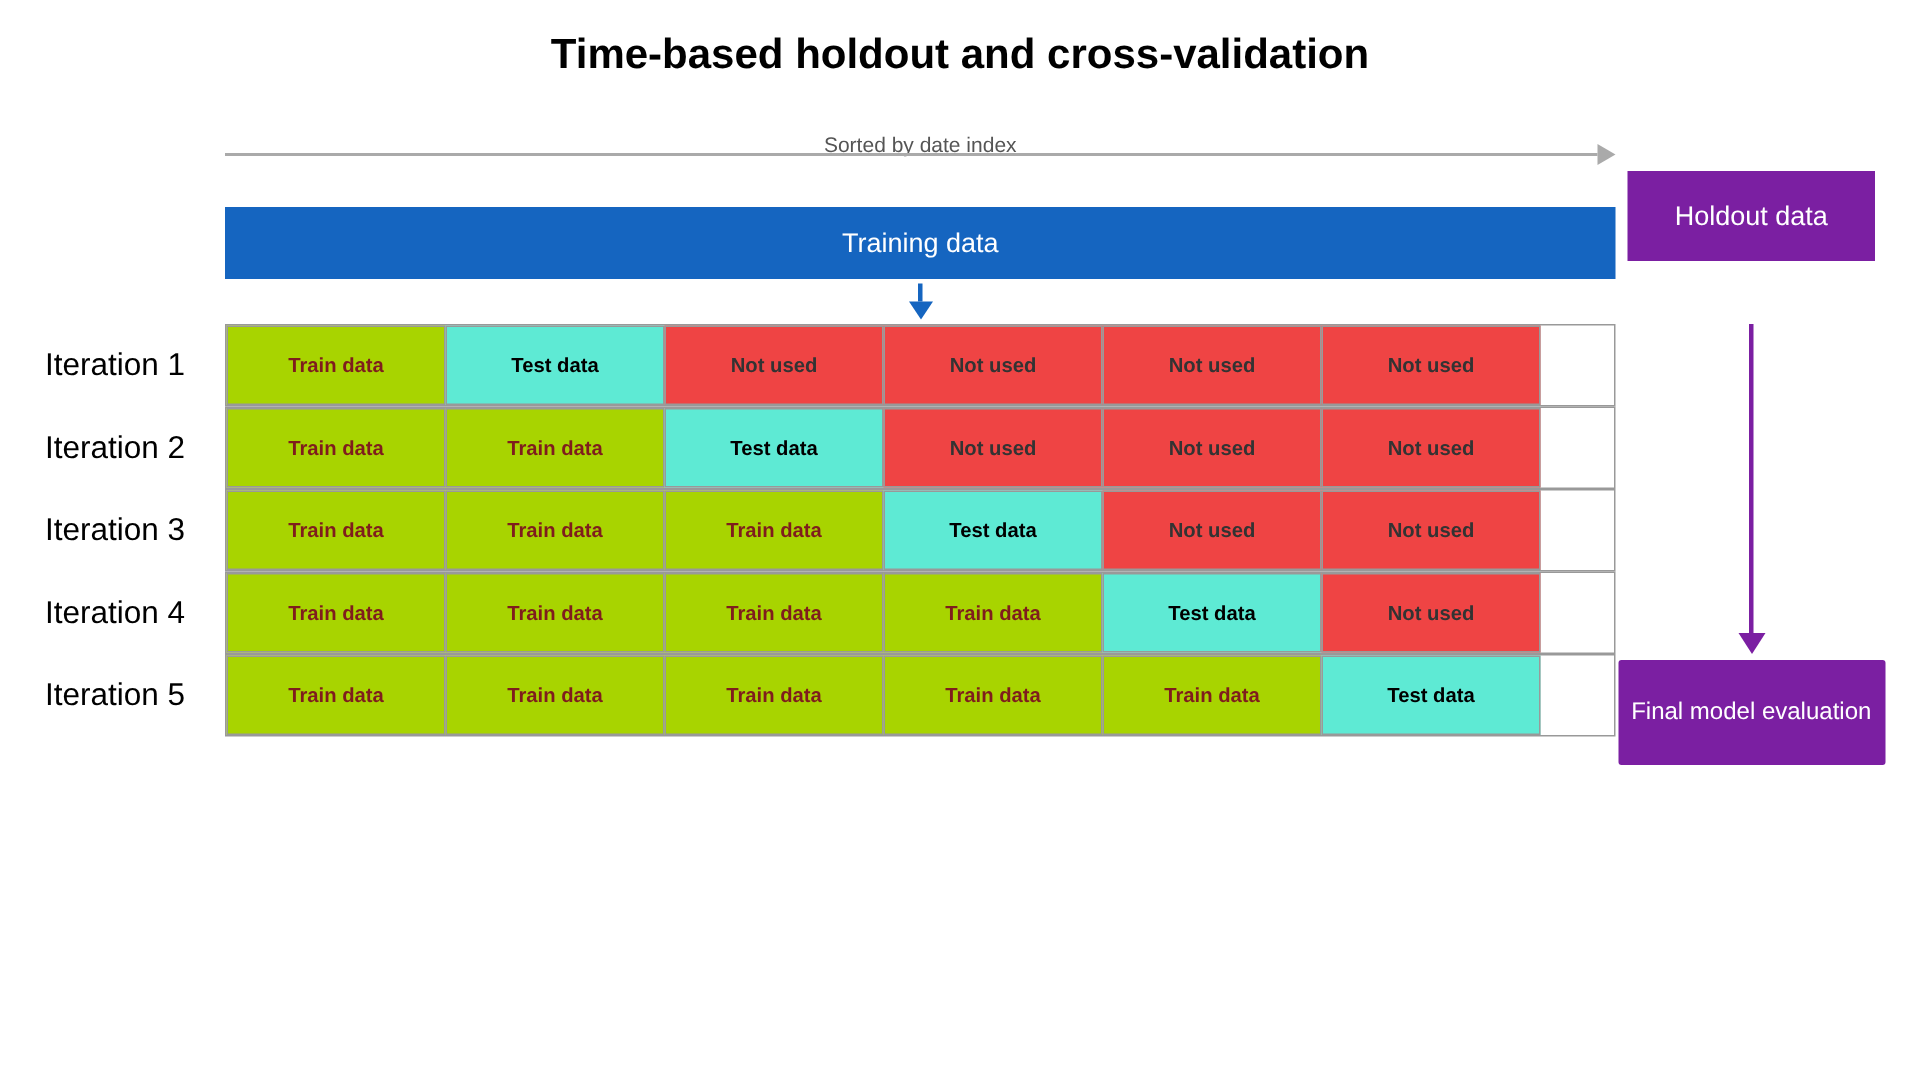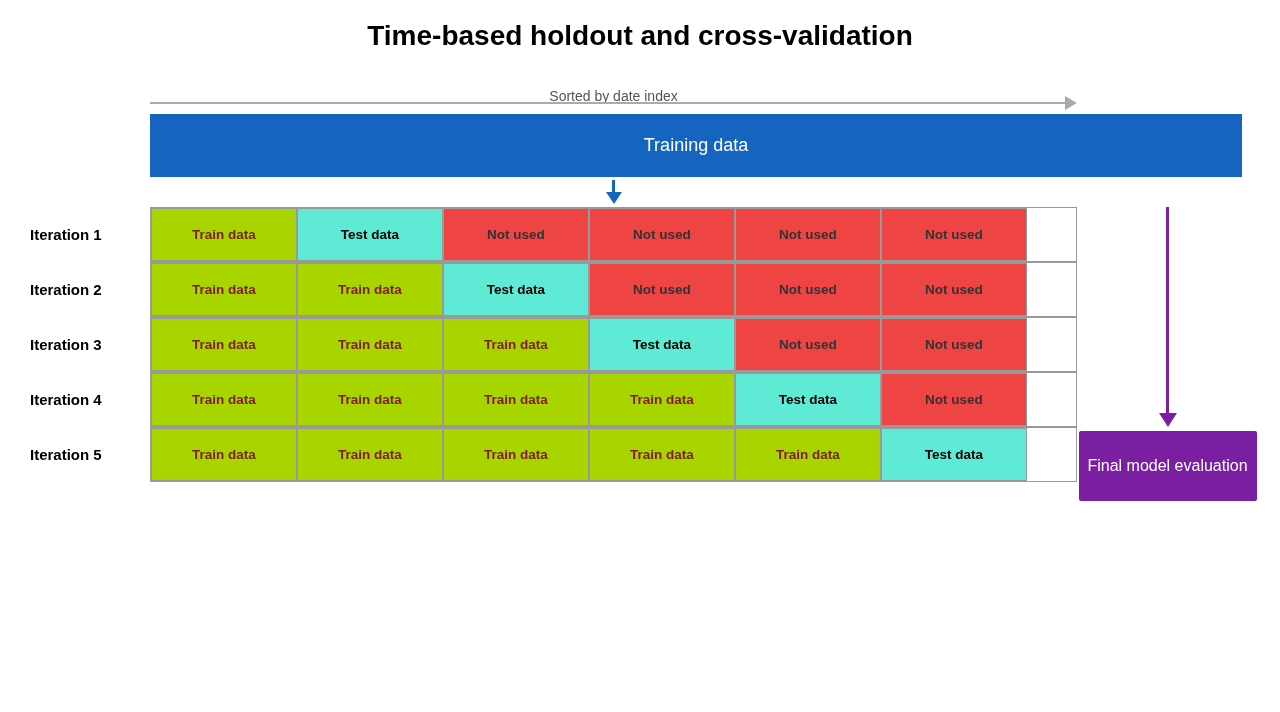--- a/index.html
+++ b/index.html
@@ -31,23 +31,24 @@
     }
 
     .training-bar {
       background: #1565c0;
       color: white;
       font-size: 18px;
       font-weight: 500;
       display: flex;
       align-items: center;
       justify-content: center;
-      height: 63px;
+      height: 48px;
       flex: 6;
       border-radius: 0;
+      margin-top: 24px;
     }
 
     .holdout-bar {
       background: #7b1fa2;
       color: white;
       font-size: 18px;
       font-weight: 500;
       display: flex;
       align-items: center;
       justify-content: center;
@@ -60,22 +61,22 @@
     .iteration-row {
       display: flex;
       align-items: center;
       margin-bottom: 0;
       height: 55px;
     }
 
     .iter-label {
       width: 120px;
       flex-shrink: 0;
-      font-size: 15px;
-      font-weight: 700;
+      font-size: 21px;
+      font-weight: 400;
       color: #000;
       text-align: left;
       padding-right: 6px;
     }
 
     .iter-cells {
       display: flex;
       flex: 1;
       border: 1px solid #999;
     }
@@ -149,20 +150,21 @@
           <div style="width:0;height:0;border-top:7px solid transparent;border-bottom:7px solid transparent;border-left:12px solid #aaa;"></div>
         </div>
       </div>
       <div style="width:173px; flex-shrink:0;"></div>
     </div>
 
     <div style="display:flex; width:100%; align-items:stretch;">
       <div style="width:120px; flex-shrink:0;"></div>
       <div class="training-bar">Training data</div>
       <div style="width:8px; flex-shrink:0;"></div>
+      <div class="holdout-bar">Holdout data</div>
     </div>
 
     <div style="display:flex; width:100%; margin:2px 0;">
       <div style="width:120px; flex-shrink:0;"></div>
       <div style="flex:1; display:flex; justify-content:center; align-items:center; height:26px;">
         <div style="display:flex;flex-direction:column;align-items:center;">
           <div style="width:3px;height:12px;background:#1565c0;"></div>
           <div style="width:0;height:0;border-left:8px solid transparent;border-right:8px solid transparent;border-top:12px solid #1565c0;"></div>
         </div>
       </div>

